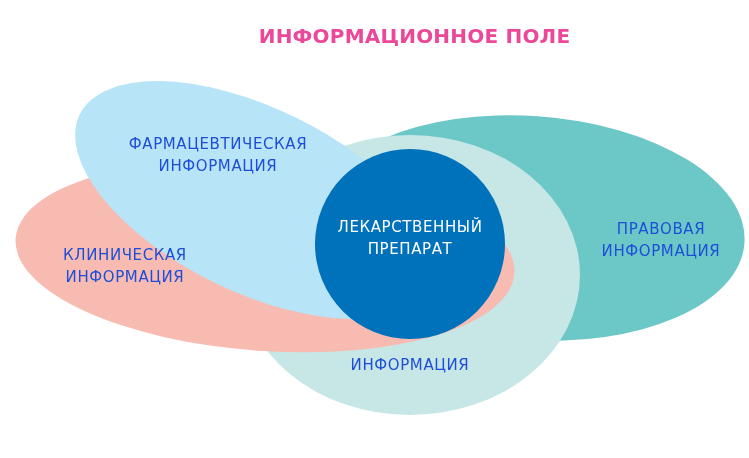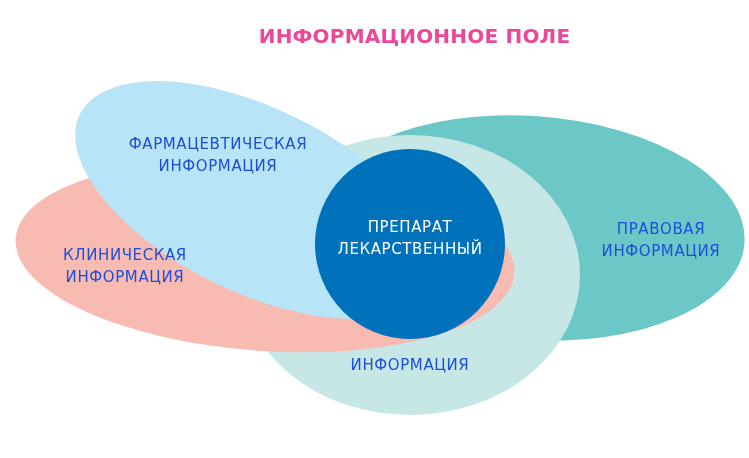--- a/index.html
+++ b/index.html
@@ -35,22 +35,22 @@
   <span>ФАРМАЦЕВТИЧЕСКАЯ</span>
   <span>ИНФОРМАЦИЯ</span>
 </div>
 
 <div class="label" style="left:50px; top:244px; width:150px;">
   <span>КЛИНИЧЕСКАЯ</span>
   <span>ИНФОРМАЦИЯ</span>
 </div>
 
 <div class="label center" style="left:320px; top:216px; width:180px;">
+  <span>ЛЕКАРСТВЕННЫЙ</span>
   <span>ПРЕПАРАТ</span>
-  <span>ЛЕКАРСТВЕННЫЙ</span>
 </div>
 
 <div class="label" style="left:596px; top:218px; width:130px;">
   <span>ПРАВОВАЯ</span>
   <span>ИНФОРМАЦИЯ</span>
 </div>
 
 <div class="label" style="left:320px; top:354px; width:180px;">
   <span>ИНФОРМАЦИЯ</span>
 </div>

